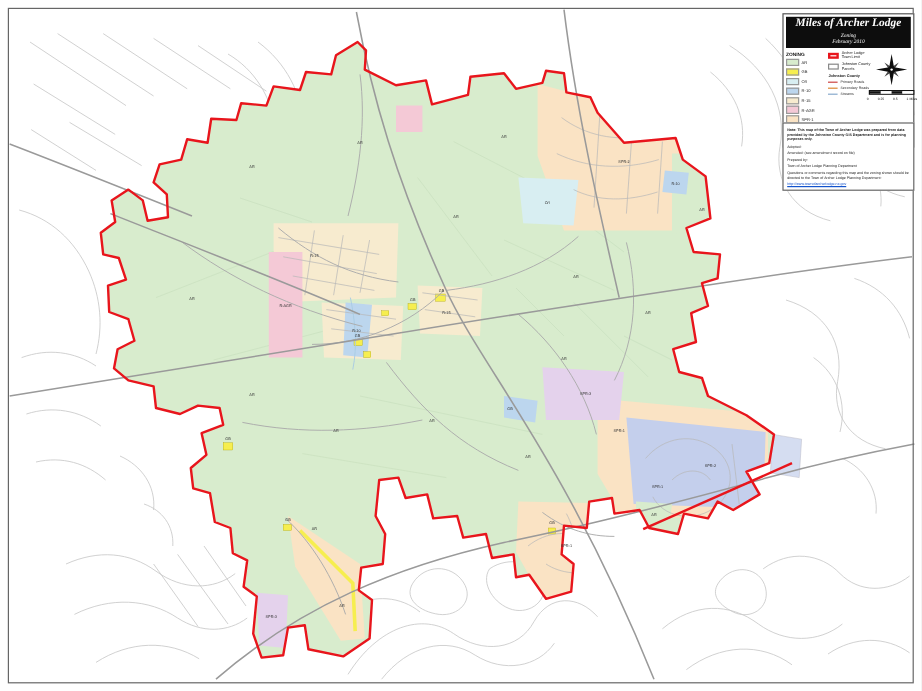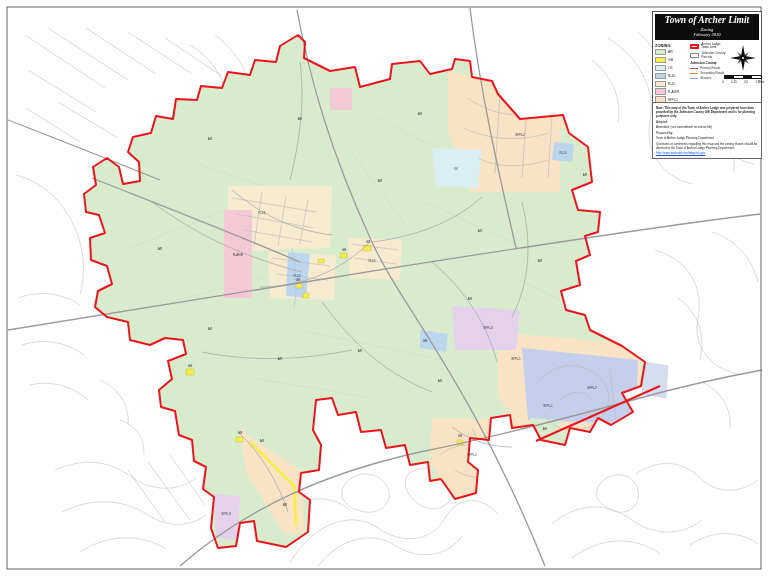--- a/index.html
+++ b/index.html
@@ -178,21 +178,21 @@
         <text x="240" y="434" class="mlabel">GB</text>
         <text x="425" y="342" class="mlabel">GB</text>
         <text x="460" y="437" class="mlabel">GB</text>
       </g>
 
   <rect class="frame" x="7" y="7" width="754" height="562"></rect>
 </svg>
 
 <div class="titleblock">
   <div class="banner">
-    <div class="t">Town of Archer Limit</div>
+    <div class="t">Miles of Archer Lodge</div>
     <div class="s">Zoning</div>
     <div class="d">February 2010</div>
   </div>
   <div class="legendflex">
     <div class="zcol">
       <div class="lg-head">ZONING</div>
       <div id="zoning-rows">
             <div class="zrow">
               <span class="zswatch" style="background: rgb(216, 236, 205);"></span>
               <span class="zlabel">AR</span>

